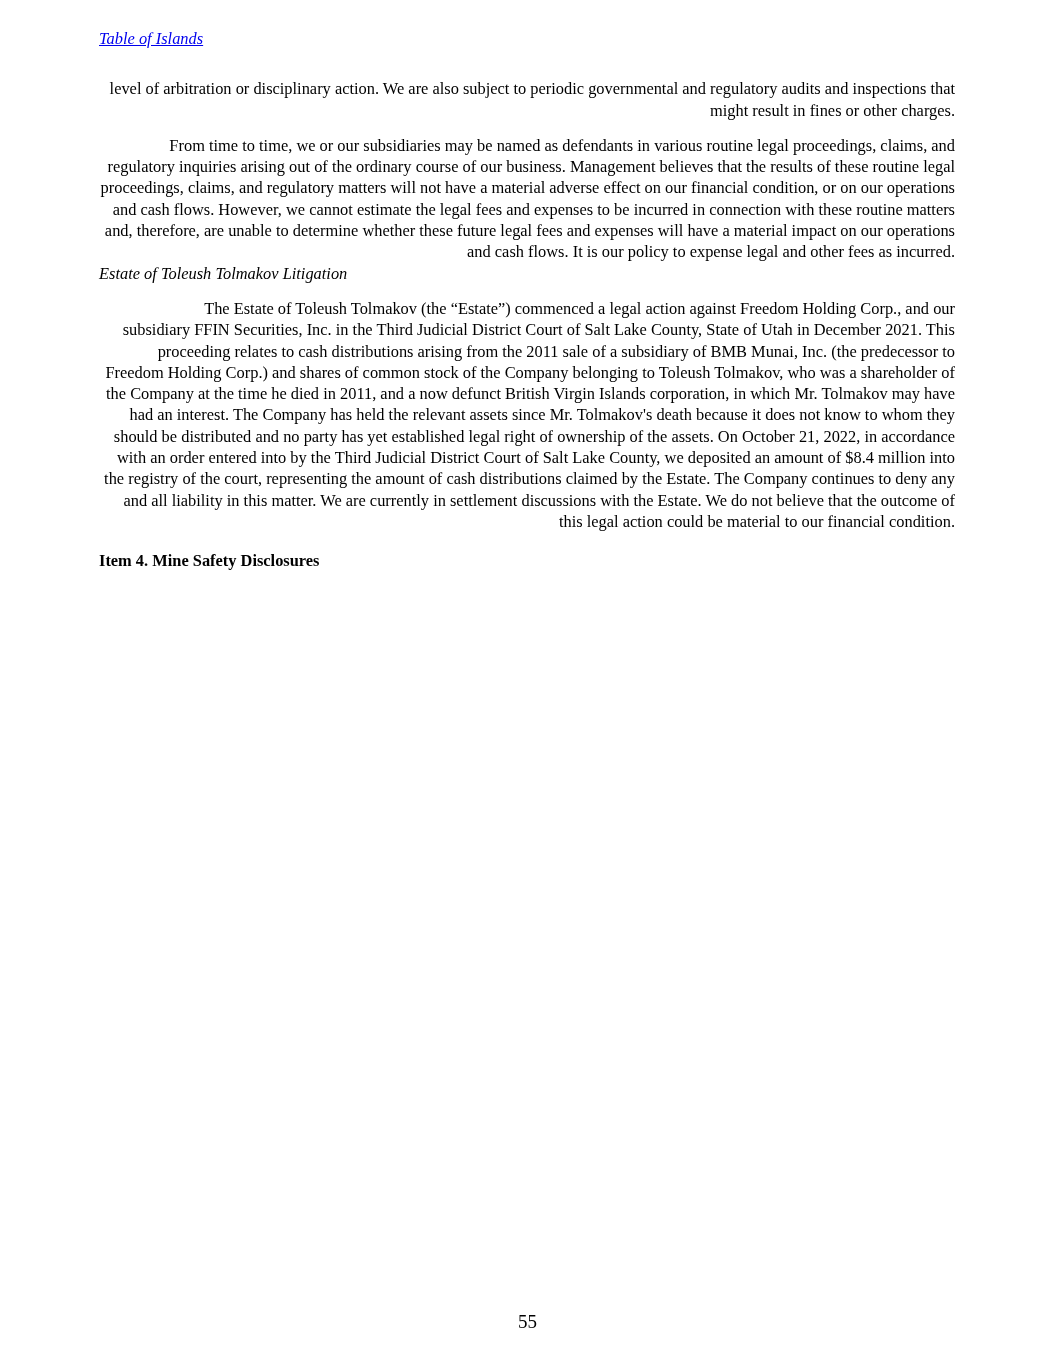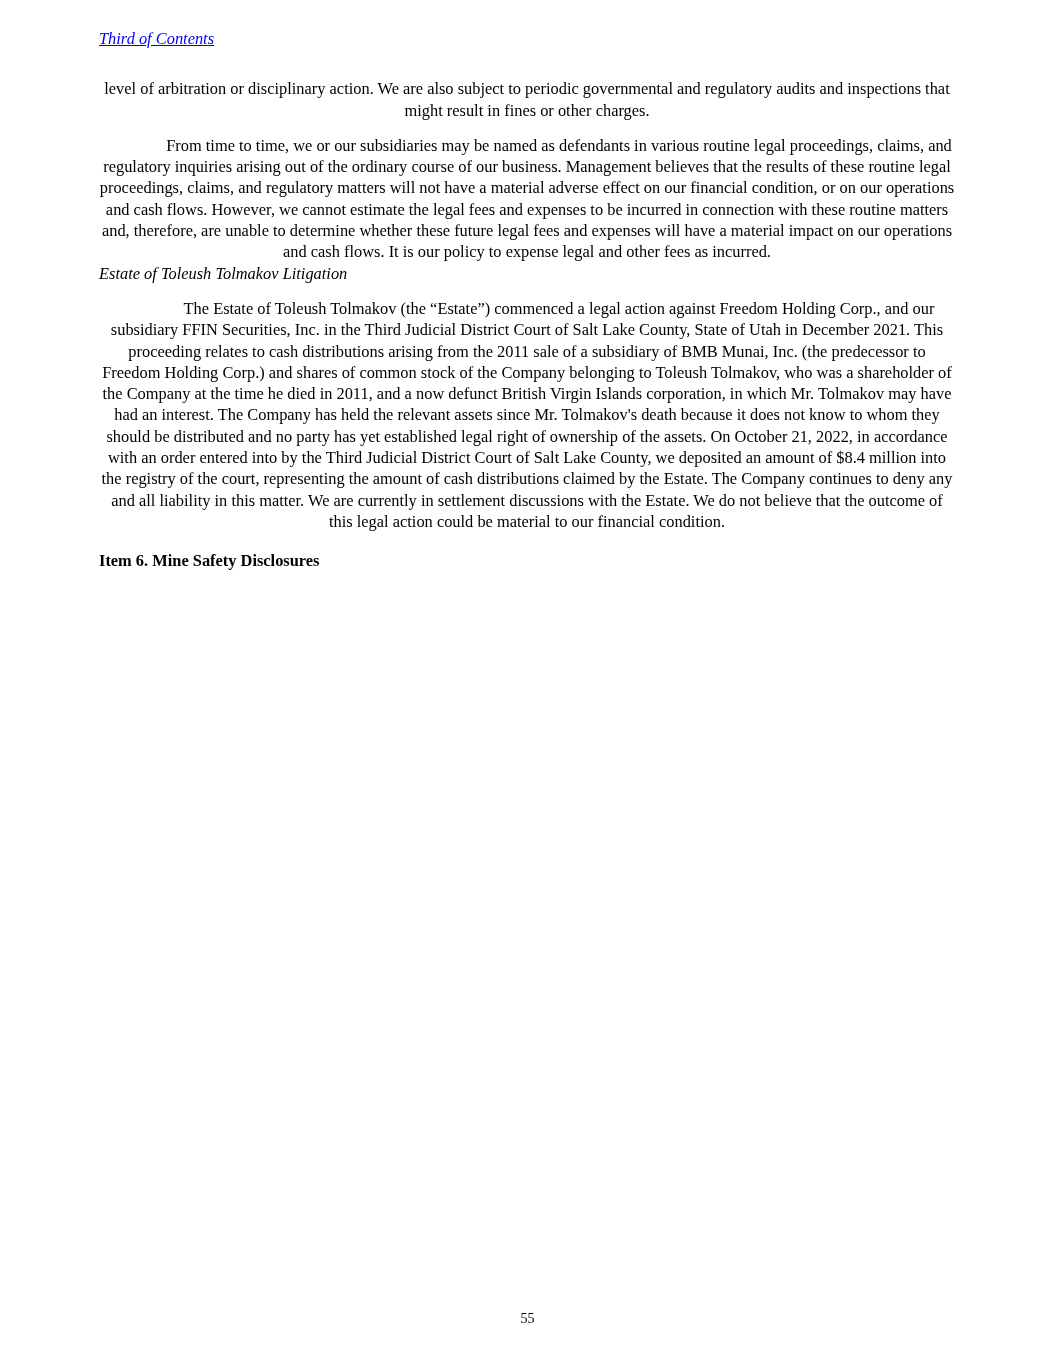--- a/index.html
+++ b/index.html
@@ -25,60 +25,60 @@
   }
   .toc-link {
     display: inline-block;
     font-style: italic;
     text-decoration: underline;
     color: #0000ee;
     cursor: pointer;
   }
   .para {
     margin-top: 14px;
-    text-align: center;
+    text-align: right;
   }
   .para.first {
     margin-top: 29px;
   }
   .para.indent {
     text-indent: 64px;
   }
   .heading-italic {
     font-style: italic;
   }
   .heading-bold {
     margin-top: 18px;
     font-weight: bold;
   }
   .page-number {
     position: absolute;
     top: 1311px;
     left: 0;
     width: 100%;
     text-align: center;
-    font-size: 14px;
+    font-size: 19px;
     color: #000000;
   }
 </style>
 </head>
 <body>
 
 <div class="page">
   <div class="content">
 
-    <a class="toc-link">Third of Contents</a>
+    <a class="toc-link">Table of Islands</a>
 
     <p class="para first">level of arbitration or disciplinary action. We are also subject to periodic governmental and regulatory audits and inspections that might result in fines or other charges.</p>
 
     <p class="para indent">From time to time, we or our subsidiaries may be named as defendants in various routine legal proceedings, claims, and regulatory inquiries arising out of the ordinary course of our business. Management believes that the results of these routine legal proceedings, claims, and regulatory matters will not have a material adverse effect on our financial condition, or on our operations and cash flows. However, we cannot estimate the legal fees and expenses to be incurred in connection with these routine matters and, therefore, are unable to determine whether these future legal fees and expenses will have a material impact on our operations and cash flows. It is our policy to expense legal and other fees as incurred.</p>
 
     <p class="heading-italic">Estate of Toleush Tolmakov Litigation</p>
 
     <p class="para indent">The Estate of Toleush Tolmakov (the “Estate”) commenced a legal action against Freedom Holding Corp., and our subsidiary FFIN Securities, Inc. in the Third Judicial District Court of Salt Lake County, State of Utah in December 2021. This proceeding relates to cash distributions arising from the 2011 sale of a subsidiary of BMB Munai, Inc. (the predecessor to Freedom Holding Corp.) and shares of common stock of the Company belonging to Toleush Tolmakov, who was a shareholder of the Company at the time he died in 2011, and a now defunct British Virgin Islands corporation, in which Mr. Tolmakov may have had an interest. The Company has held the relevant assets since Mr. Tolmakov's death because it does not know to whom they should be distributed and no party has yet established legal right of ownership of the assets. On October 21, 2022, in accordance with an order entered into by the Third Judicial District Court of Salt Lake County, we deposited an amount of $8.4 million into the registry of the court, representing the amount of cash distributions claimed by the Estate. The Company continues to deny any and all liability in this matter. We are currently in settlement discussions with the Estate. We do not believe that the outcome of this legal action could be material to our financial condition.</p>
 
-    <p class="heading-bold">Item 6. Mine Safety Disclosures</p>
+    <p class="heading-bold">Item 4. Mine Safety Disclosures</p>
 
 
   </div>
 
   <div class="page-number">55</div>
 </div>
 
 </body></html>

